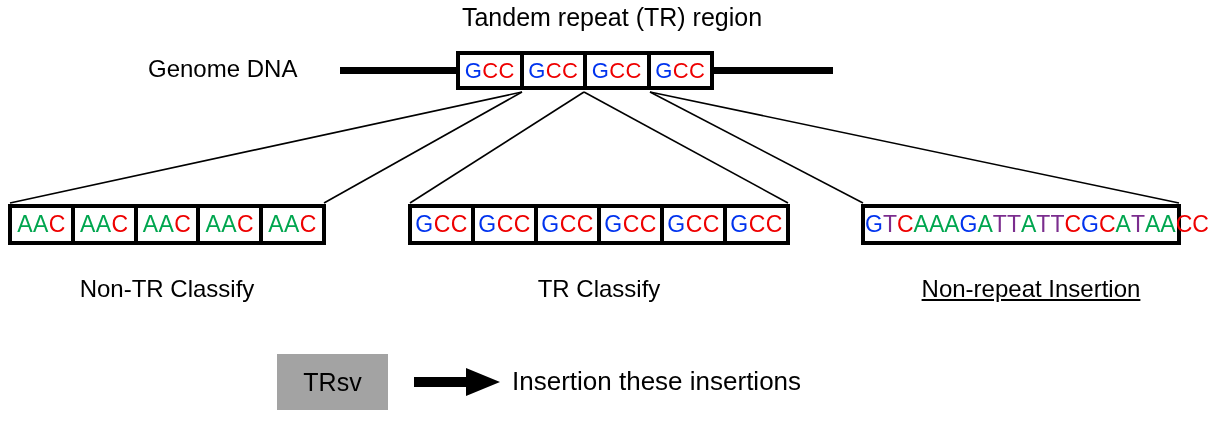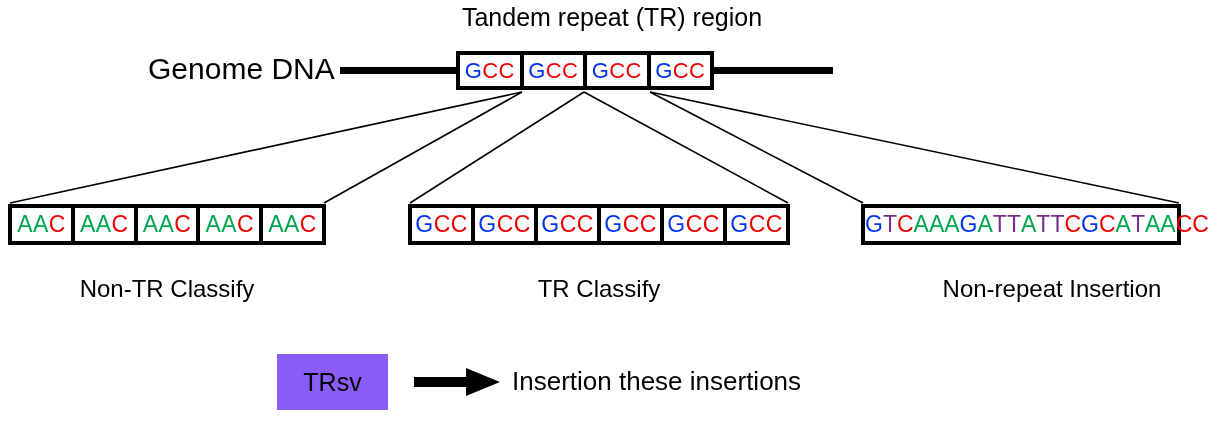--- a/index.html
+++ b/index.html
@@ -8,28 +8,28 @@
     font-family:"Liberation Sans",sans-serif;color:#000;
   }
   .abs{position:absolute;}
 
   
   .title{
     left:0;top:2px;width:1224px;text-align:center;
     font-size:25px;line-height:30px;letter-spacing:0px;
   }
   .genome-label{
-    left:148px;top:55px;font-size:30px;line-height:28px;white-space:nowrap;
+    left:148px;top:55px;font-size:24px;line-height:28px;white-space:nowrap;
   }
   .panel-caption{
     font-size:24px;line-height:28px;text-align:center;white-space:nowrap;
   }
   #cap-left{left:8px;top:275px;width:318px;}
   #cap-mid {left:408px;top:275px;width:382px;}
-  #cap-right{left:892px;top:275px;width:320px;}
+  #cap-right{left:871px;top:275px;width:320px;text-decoration:underline;}
 
   
   .dna-line{background:#000;height:7px;top:67px;}
   #dna-left {left:340px;width:117px;}
   #dna-right{left:712px;width:121px;}
 
   
   .repeat-row{
     display:flex;border:4px solid #000;background:#fff;box-sizing:border-box;
   }
@@ -55,21 +55,21 @@
   #ins-right{left:861px;top:204px;width:320px;height:41px;}
   #ins-right .cell{
     border-right:none;justify-content:center;font-size:23px;letter-spacing:0px;
   }
 
   
   #connectors{left:0;top:0;width:1224px;height:425px;pointer-events:none;}
 
   
   #trsv-box{
-    left:277px;top:354px;width:111px;height:56px;background:#8b5cf6;
+    left:277px;top:354px;width:111px;height:56px;background:#a3a3a3;
     display:flex;align-items:center;justify-content:center;
     font-size:25px;line-height:28px;
   }
   #arrow{left:414px;top:368px;width:86px;height:28px;}
   #classify{
     left:512px;top:366px;font-size:26px;line-height:30px;white-space:nowrap;
   }
 </style>
 </head>
 <body>

